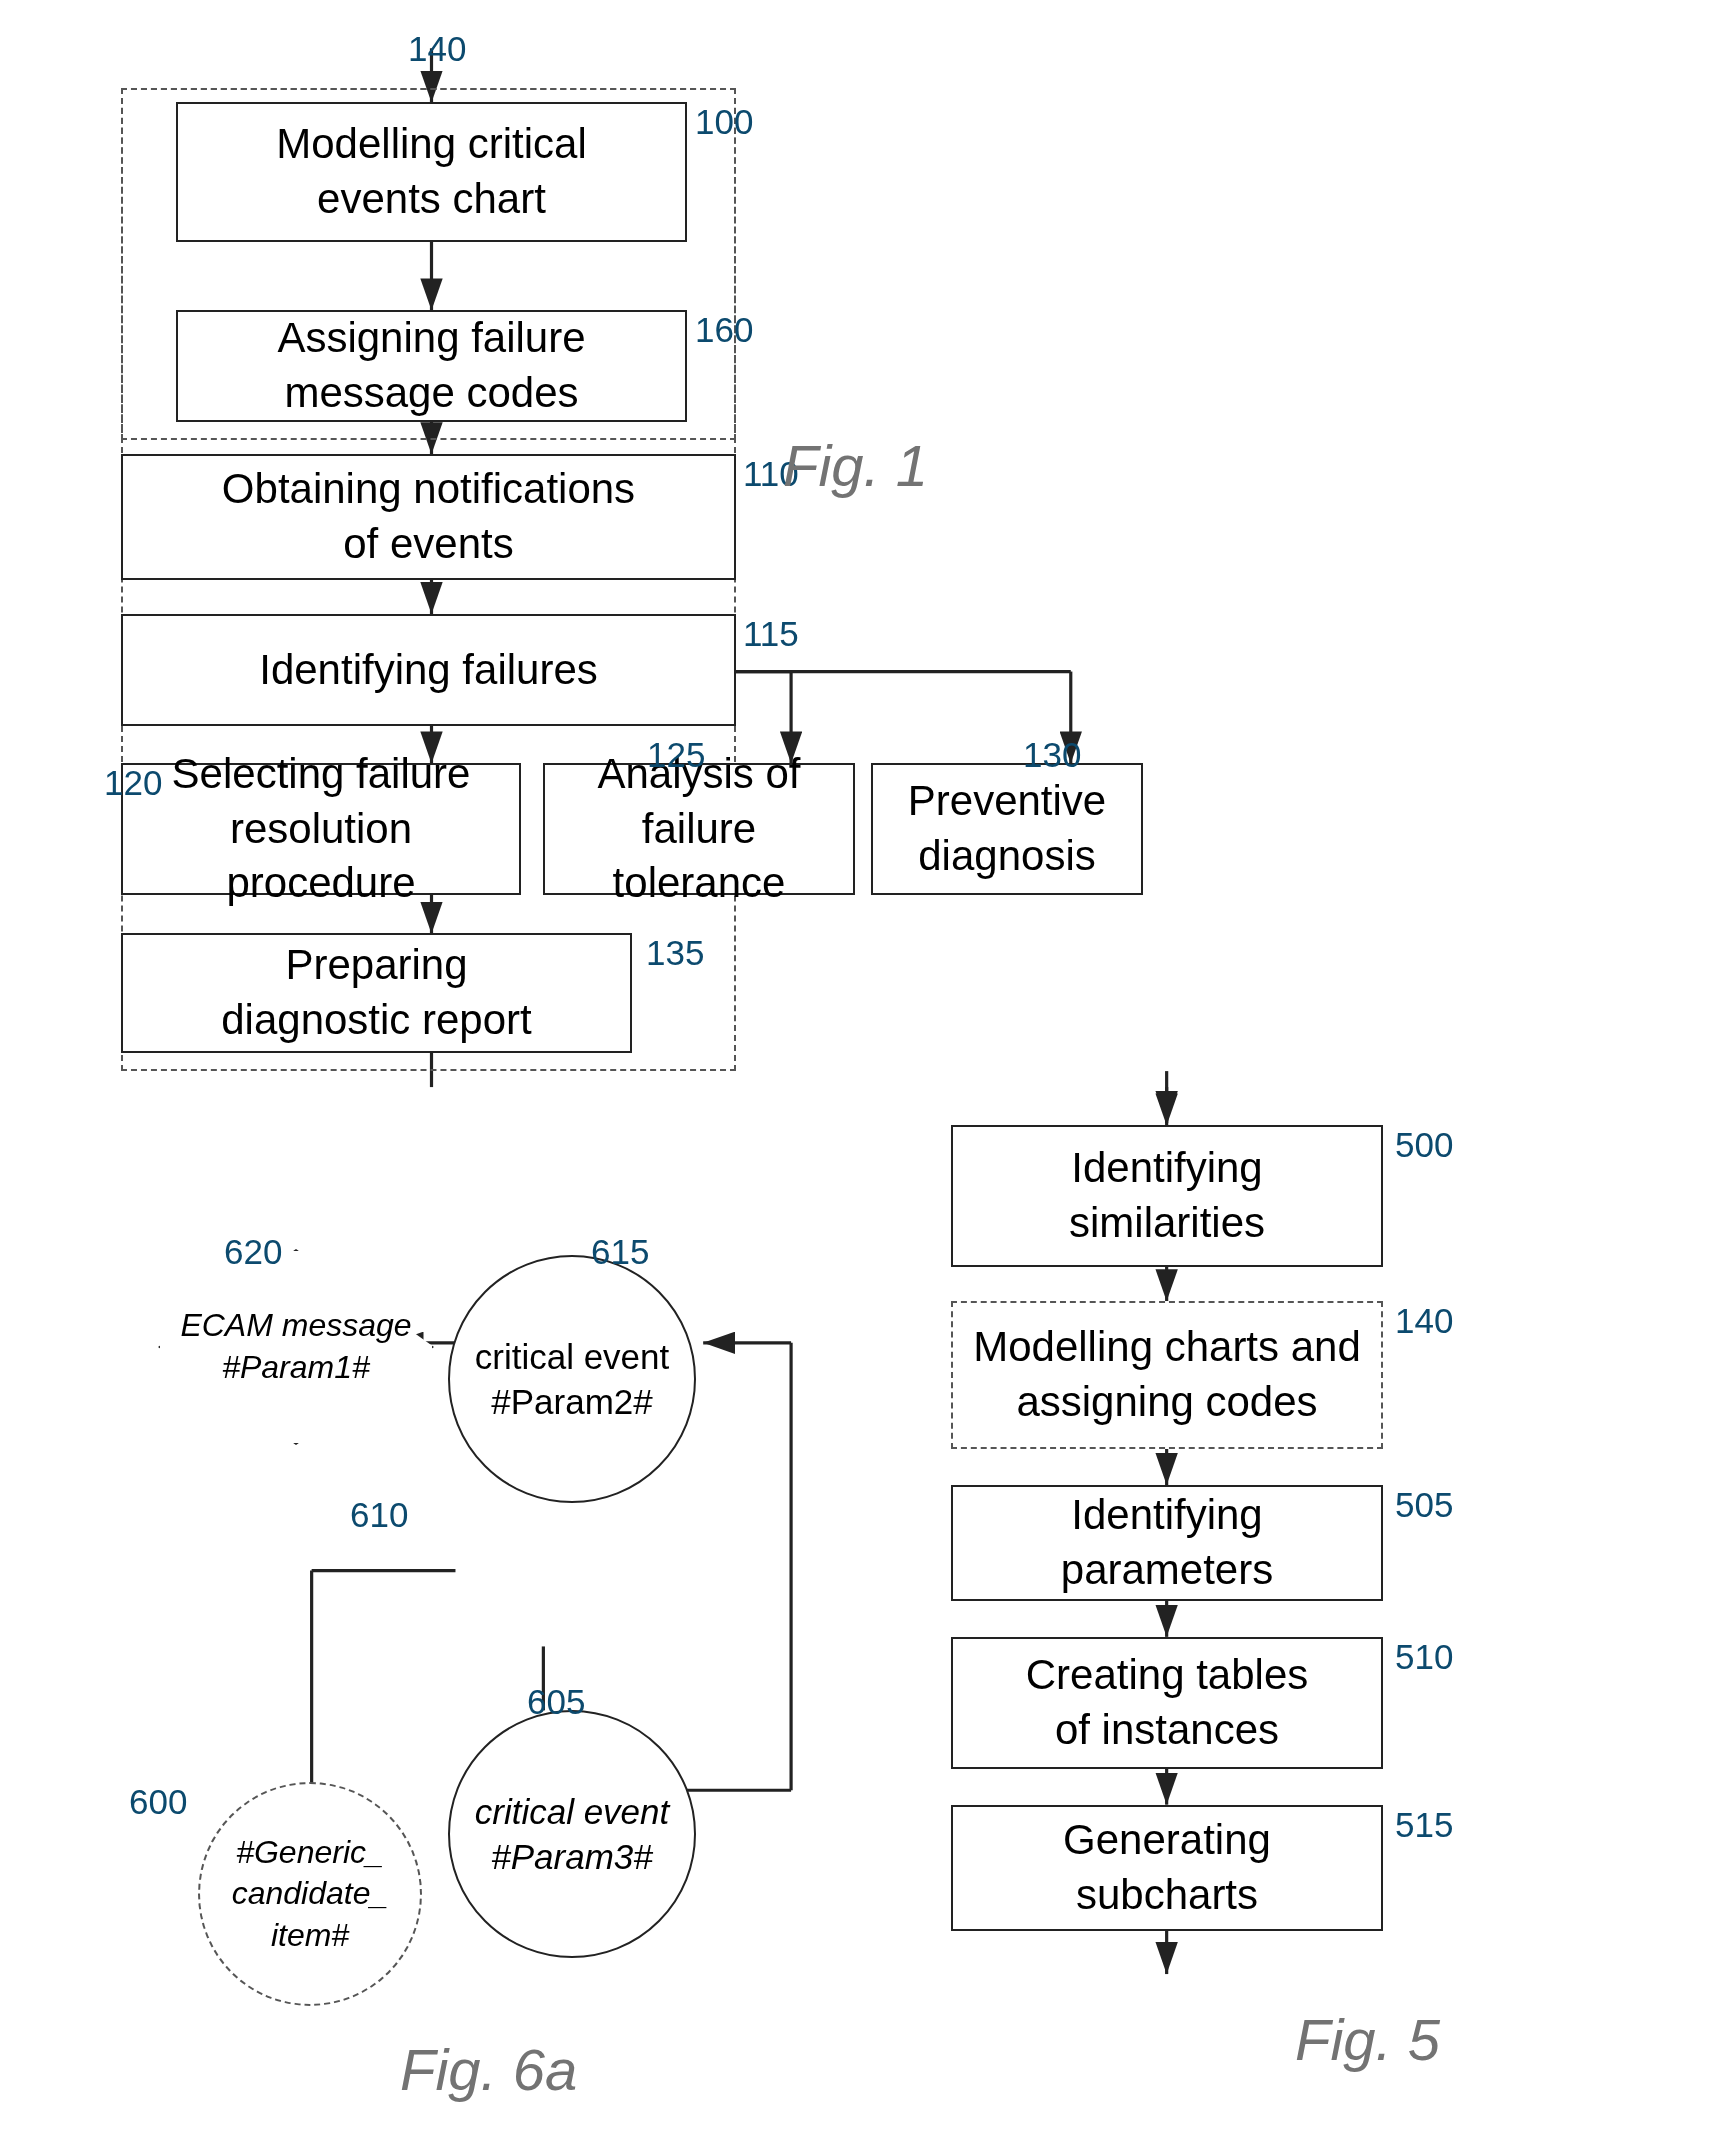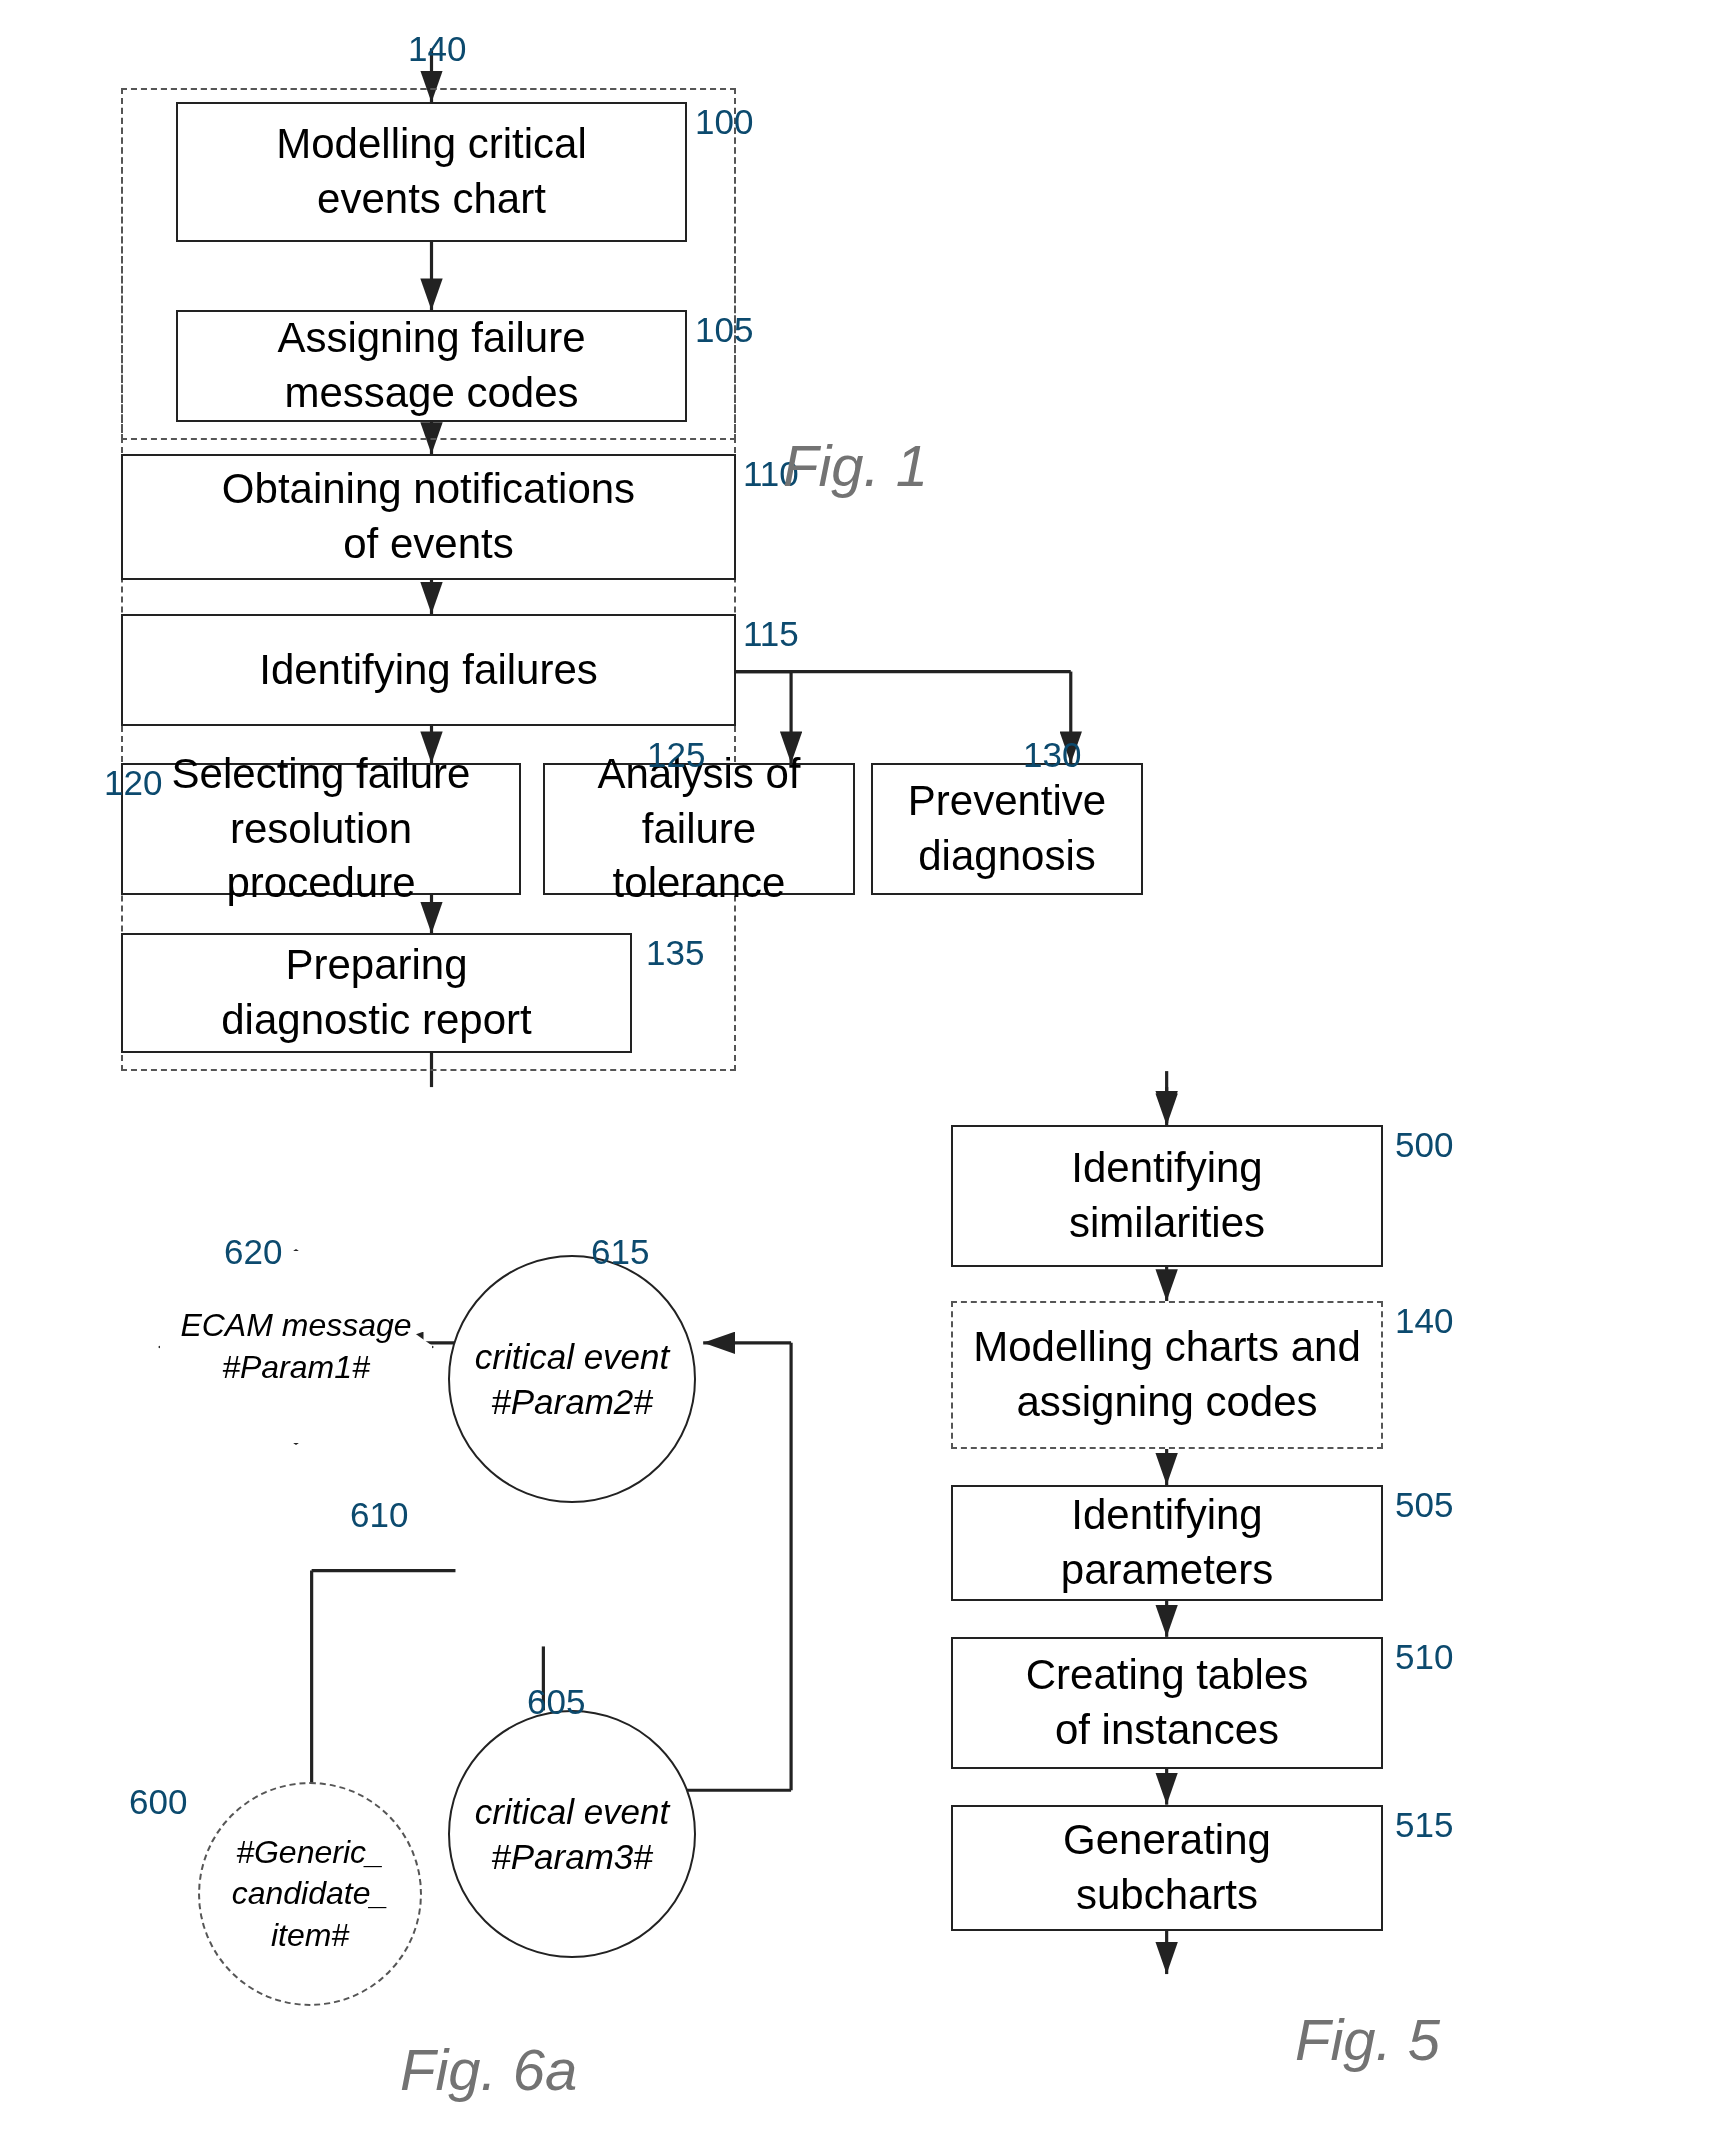--- a/index.html
+++ b/index.html
@@ -188,21 +188,21 @@
 events chart</span>
   </div>
 
   <div class="label-ref" style="left:695px; top:102px;">100</div>
 
   <div class="flow-box" style="left:176px; top:310px; width:511px; height:112px;">
     <span style="white-space:pre-line;">Assigning failure
 message codes</span>
   </div>
 
-  <div class="label-ref" style="left:695px; top:310px;">105</div>
+  <div class="label-ref" style="left:695px; top:310px;">160</div>
 
   <div class="flow-box" style="left:121px; top:454px; width:615px; height:126px;">
     <span style="white-space:pre-line;text-align:center;">Obtaining notifications
 of events</span>
   </div>
 
   <div class="label-ref" style="left:743px; top:454px;">110</div>
 
   <div class="flow-box" style="left:121px; top:614px; width:615px; height:112px;">
     <span>Identifying failures</span>
@@ -279,21 +279,21 @@
 
   <div class="diamond" style="left:160px; top:1251px; width:272px; height:192px;">
     <span style="position:relative;z-index:1;font-size:32px;text-align:center;line-height:1.3;">ECAM
 message
 #Param1#</span>
   </div>
 
   <div class="label-ref" style="left:224px; top:1232px;">620</div>
 
   <div class="circle" style="left:448px; top:1255px; width:248px; height:248px;">
-    <span style="font-size:35px;font-style:italic;text-align:center;line-height:1.3;">critical
+    <span style="font-size:35px;text-align:center;line-height:1.3;">critical
 event
 #Param2#</span>
   </div>
 
   <div class="label-ref" style="left:591px; top:1232px;">615</div>
 
 
   <div class="label-ref" style="left:350px; top:1495px;">610</div>
 
   <div class="circle" style="left:448px; top:1710px; width:248px; height:248px;">

